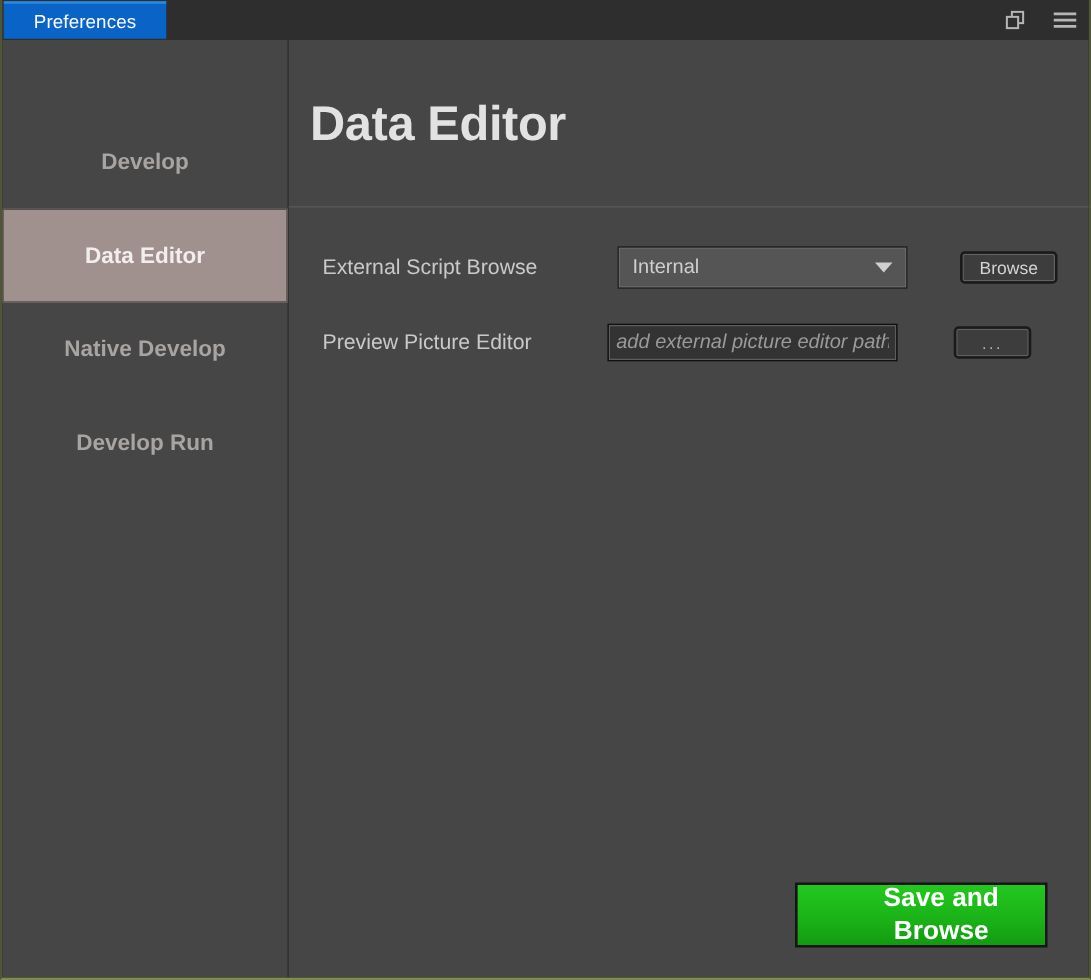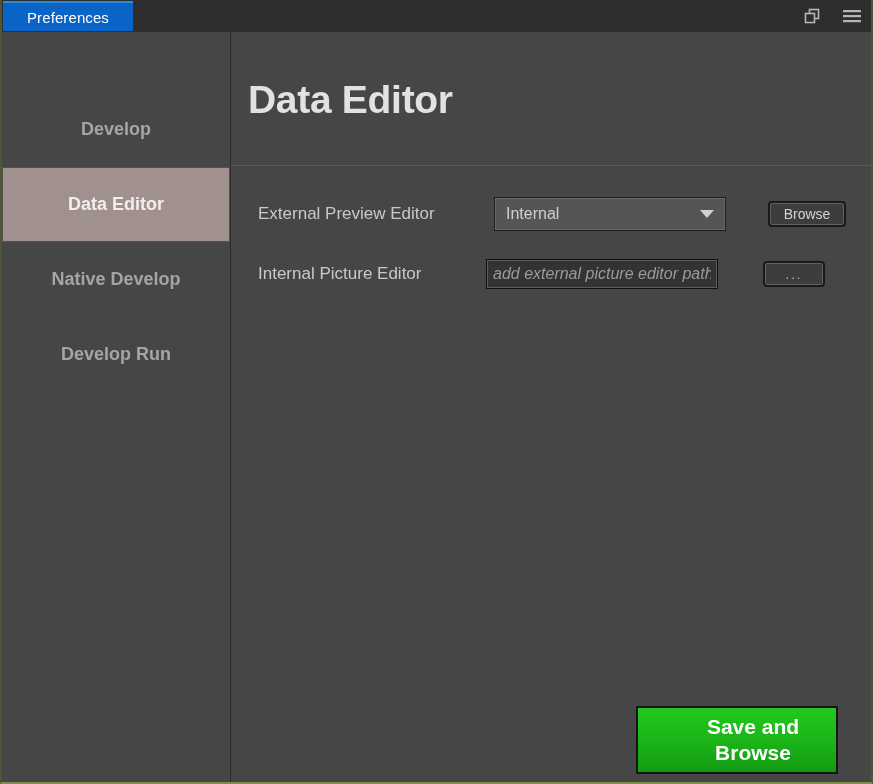--- a/index.html
+++ b/index.html
@@ -238,21 +238,21 @@
     letter-spacing: 2px;
     color: #b8b8b8;
   }
 
   
   #save-close-button {
     position: absolute;
     left: 405px;
     top: 674px;
     width: 202px;
-    height: 68px;
+    height: 52px;
     background: linear-gradient(180deg, #22c81e 0%, #1bb318 55%, #139b11 100%);
     border: 2px solid #151515;
     box-sizing: border-box;
     color: #ffffff;
     font-size: 21px;
     font-weight: bold;
     line-height: 26px;
     text-align: center;
     display: flex;
     align-items: center;
@@ -305,34 +305,34 @@
       </div>
     </nav>
 
     <section id="content">
       <h1 id="page-title">Data Editor</h1>
       <div id="title-rule"></div>
 
       <div id="form-area">
 
         <div class="form-row">
-          <span class="field-label">External Preview Editor</span>
+          <span class="field-label">External Script Browse</span>
 
           <div class="select-box">
             <span class="select-value">Internal</span>
             <span class="select-arrow"></span>
           </div>
 
           <div class="side-button" id="browse-button">
             <span>Browse</span>
           </div>
         </div>
 
         <div class="form-row">
-          <span class="field-label">Internal Picture Editor</span>
+          <span class="field-label">Preview Picture Editor</span>
 
           <input class="text-input" type="text" placeholder="add external picture editor path" style="">
 
           <div class="side-button" id="picture-ellipsis-button">
             <span>...</span>
           </div>
         </div>
 
       </div>
 

